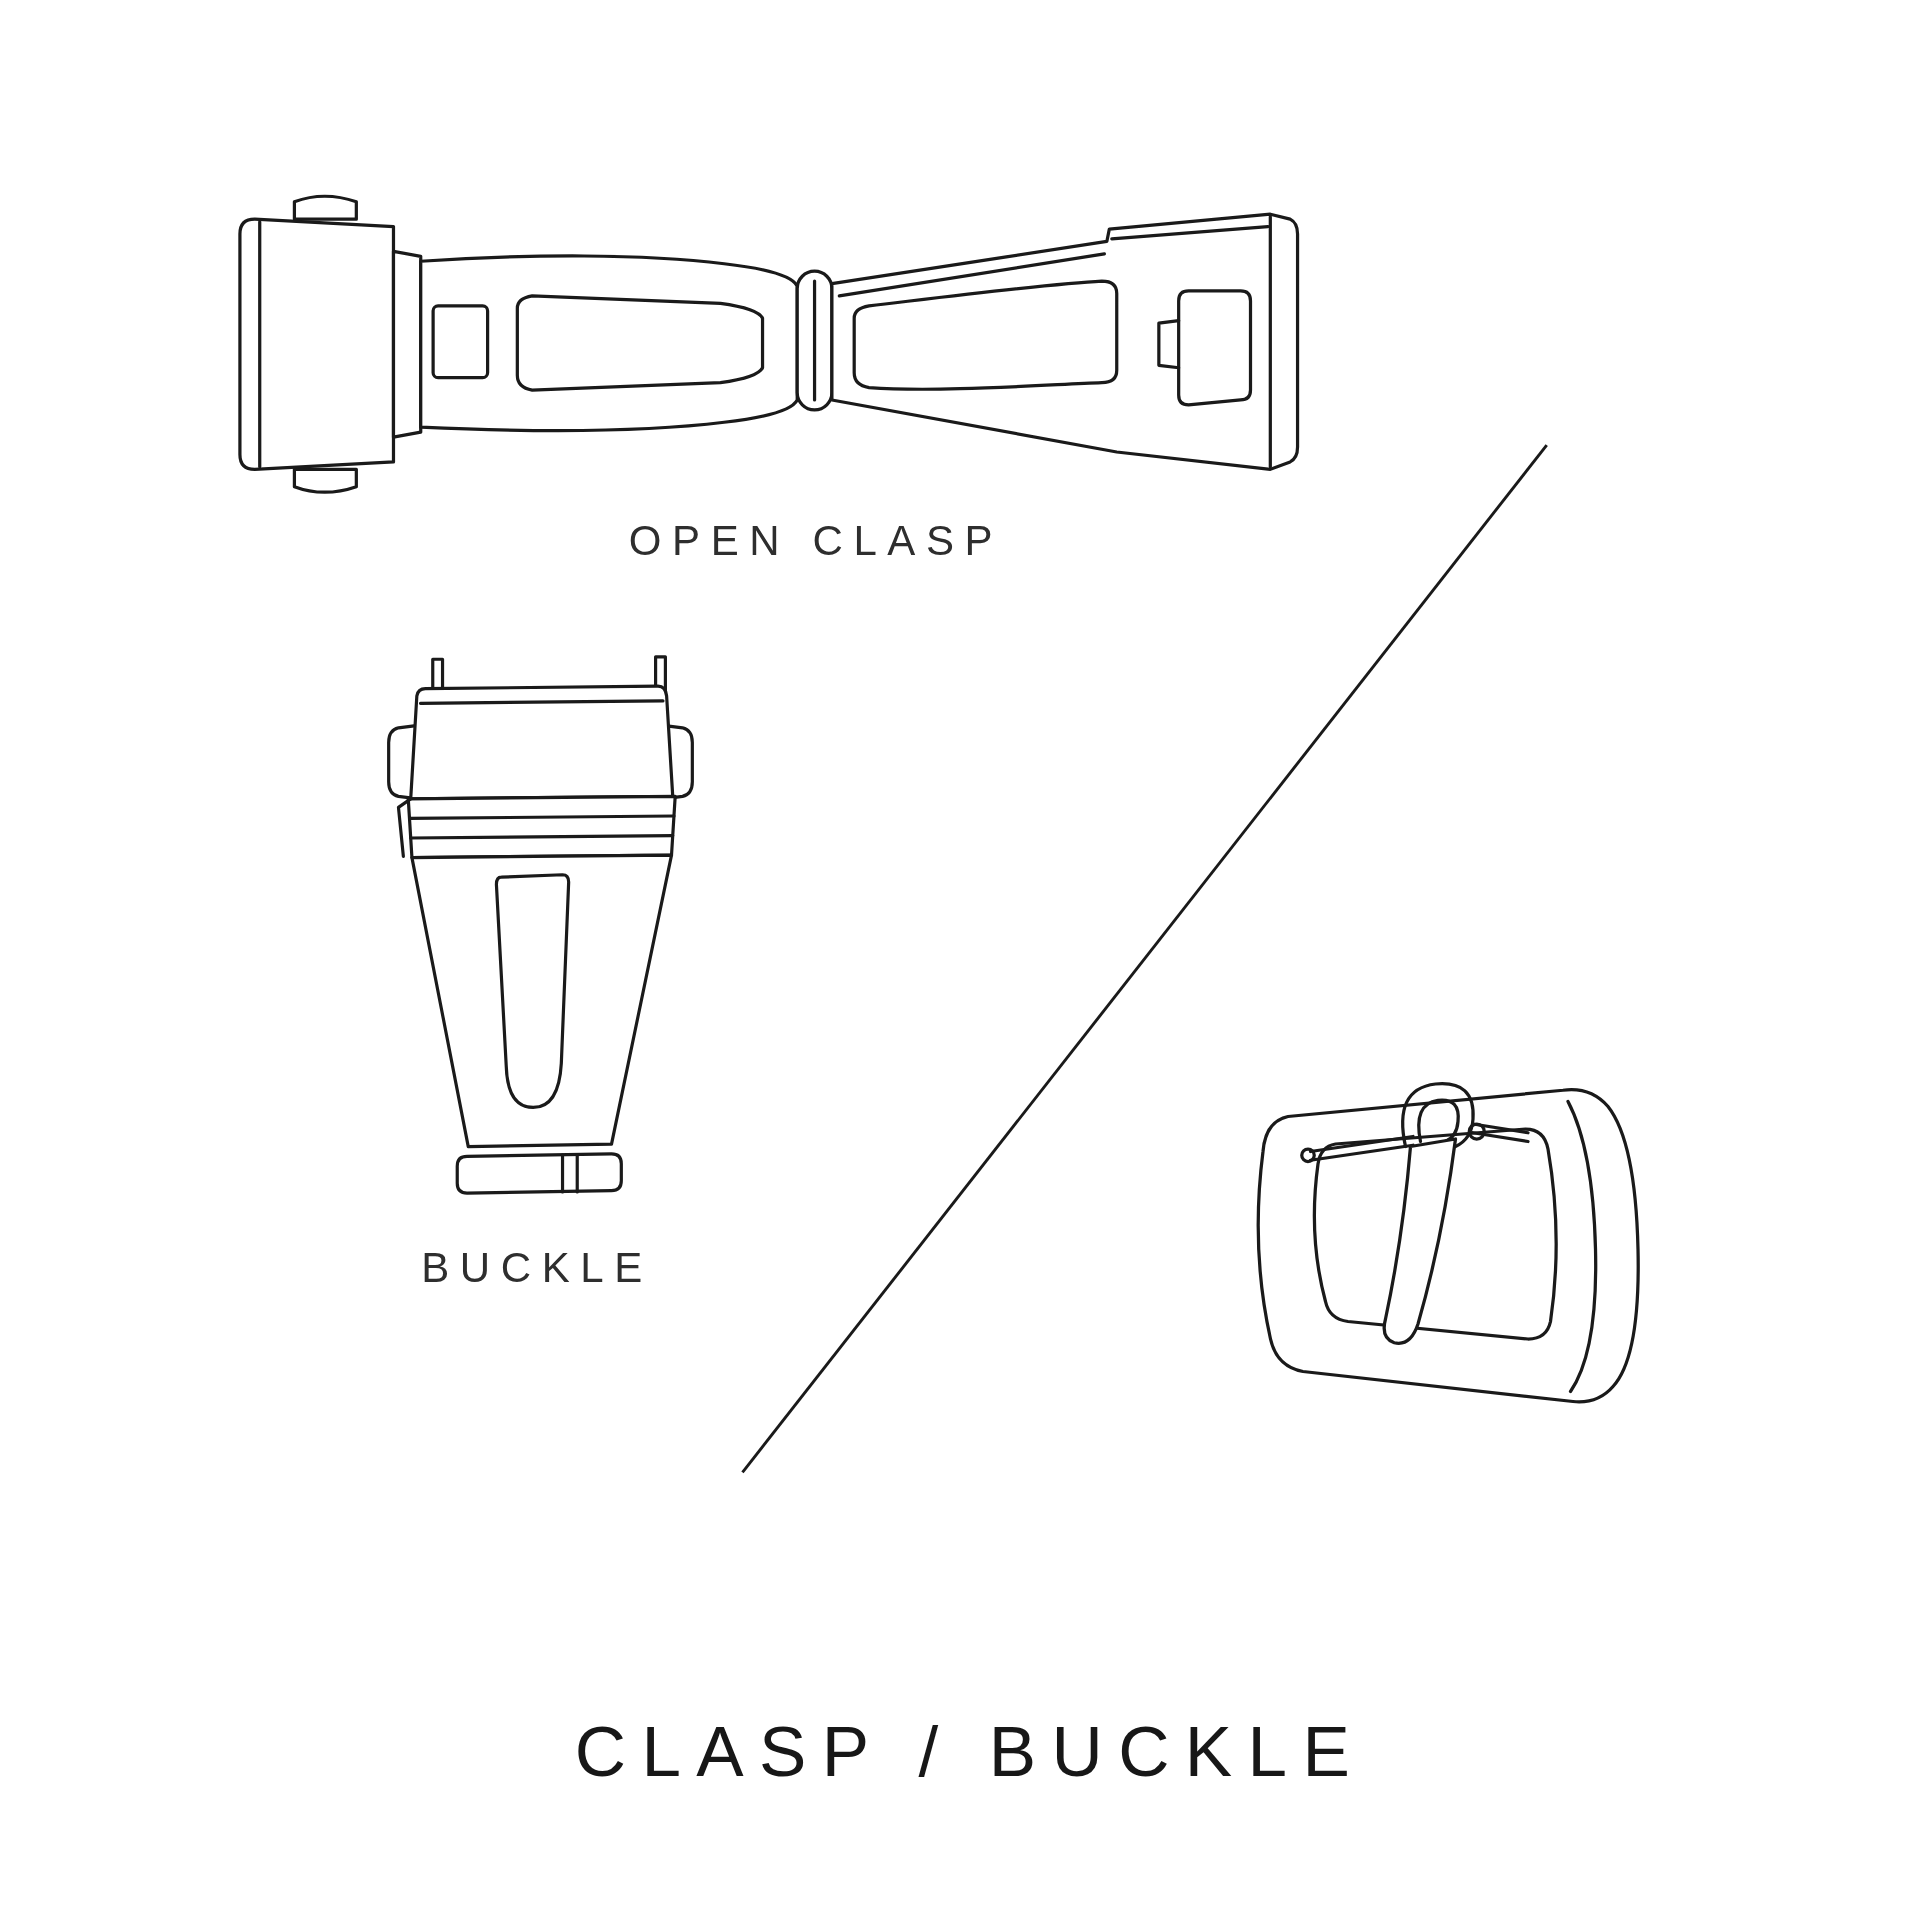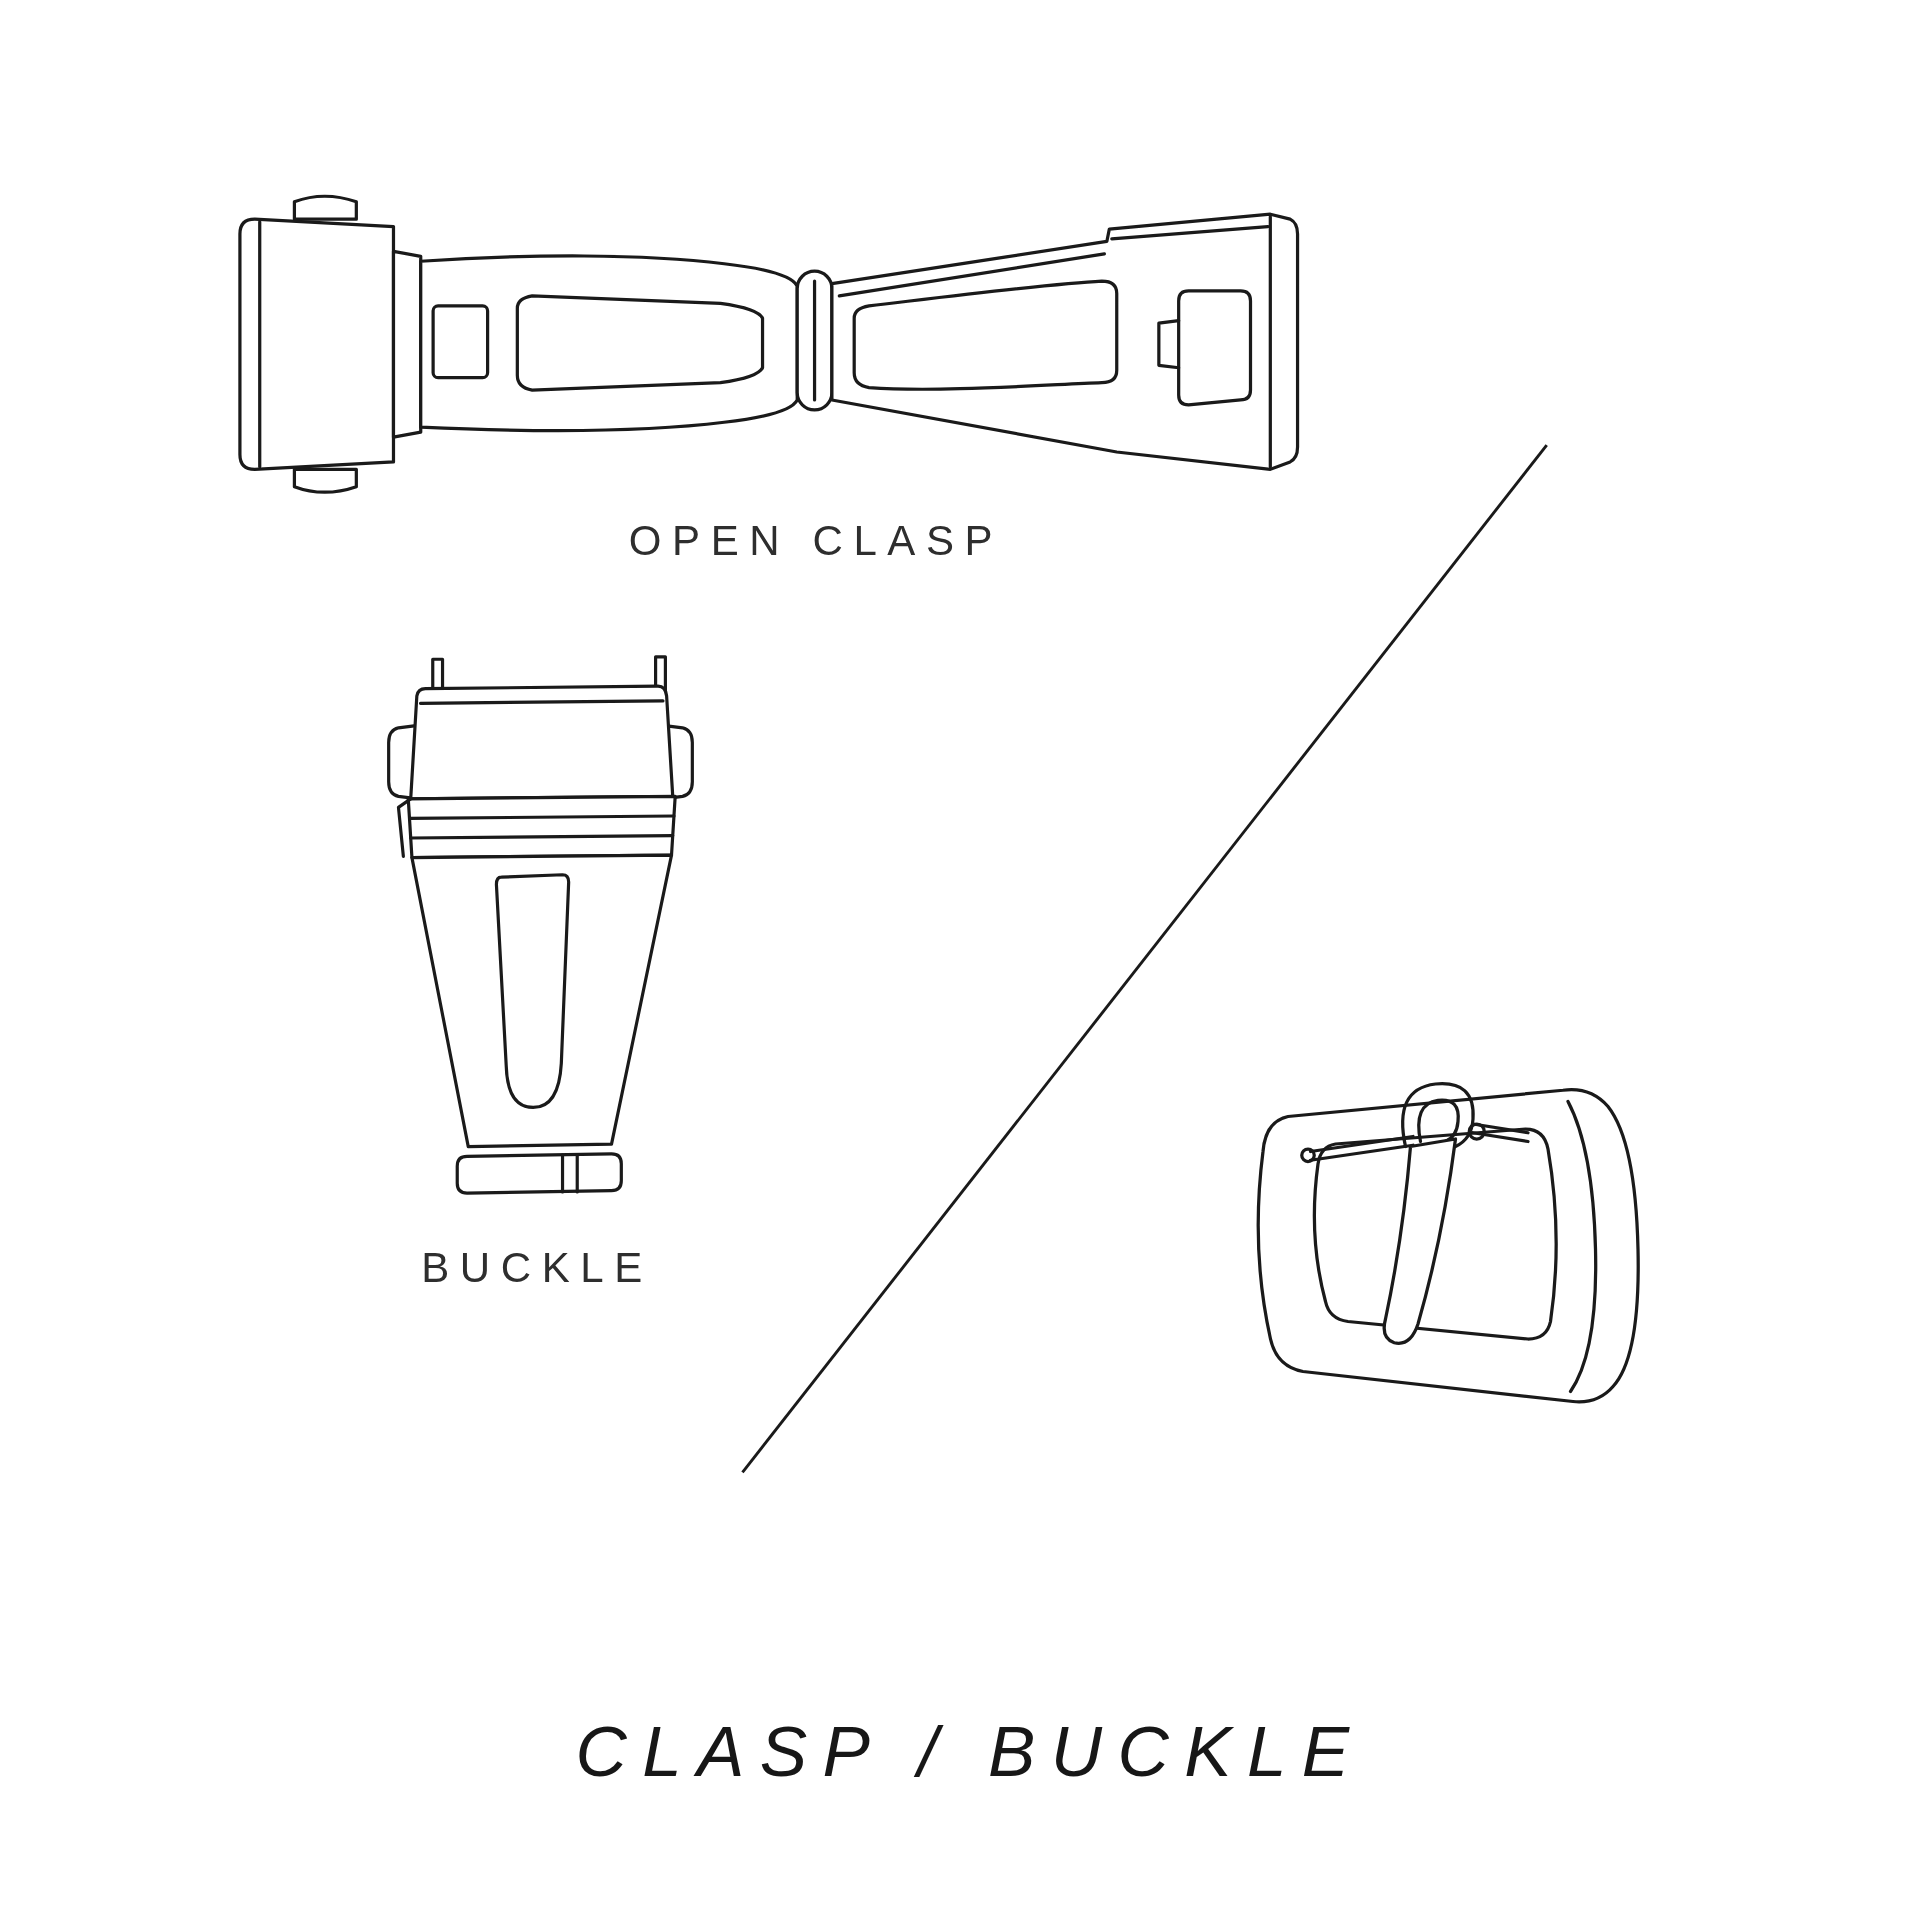--- a/index.html
+++ b/index.html
@@ -40,21 +40,20 @@
   .title{
     position:absolute;
     transform:translateX(-50%);
     left:970px;top:1711px;
     margin:0;
     font-size:71px;
     letter-spacing:15.4px;
     font-weight:500;
     color:#171717;
     white-space:nowrap;
-    font-style:italic;
   }
 </style>
 </head>
 <body>
 
 <div class="canvas">
 
   <svg class="illus open-clasp" viewBox="0 0 880 260" aria-hidden="true">
     <g>
       <path d="M 58 30 L 58 16 Q 82 7 108 16 L 108 30 Z"></path>

